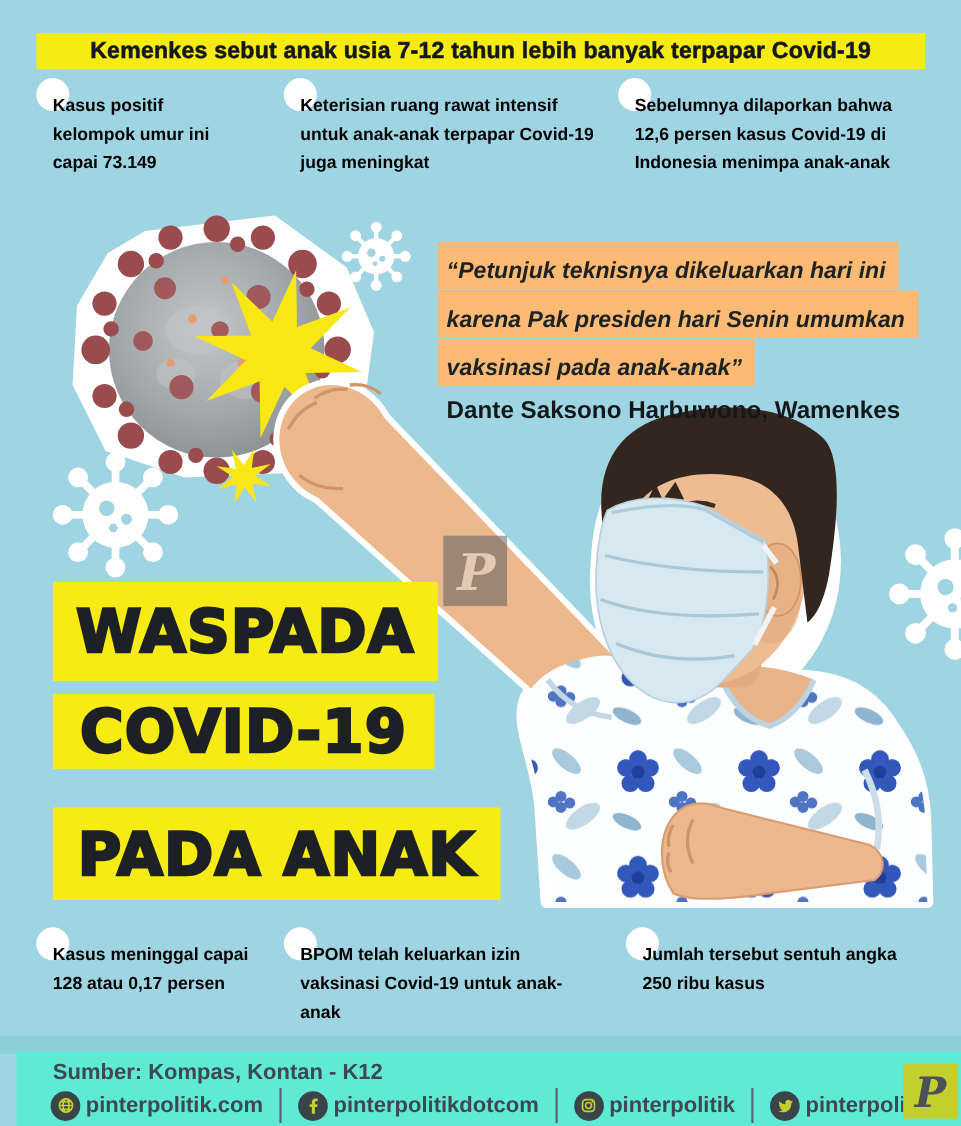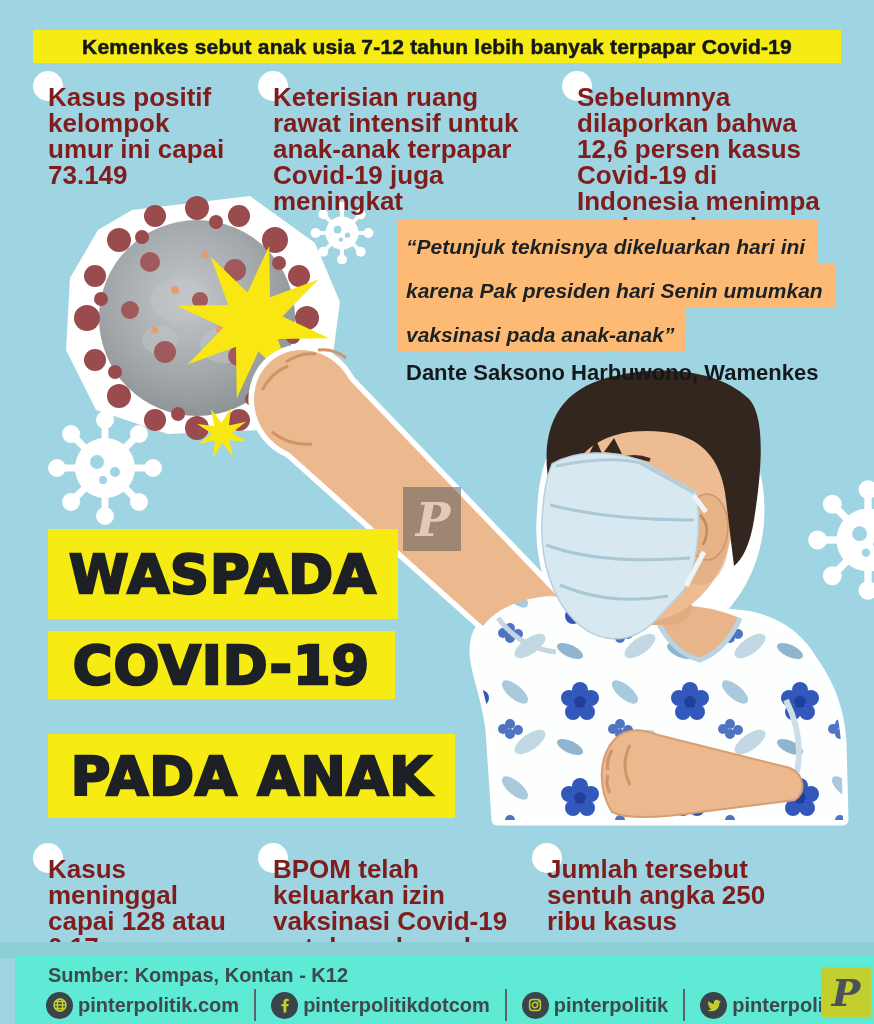--- a/index.html
+++ b/index.html
@@ -5,30 +5,30 @@
   html,body{margin:0;padding:0;background:#e8e8e8;}
   .poster{position:relative;width:874px;height:1024px;background:#9fd4e2;overflow:hidden;
           font-family:"Liberation Sans",sans-serif;}
   .illo{position:absolute;left:0;top:0;width:874px;height:1024px;z-index:1;}
 
   .banner{position:absolute;left:33px;top:30px;width:808px;height:33px;background:#f6ec13;
           display:flex;align-items:center;justify-content:center;z-index:2;}
   .banner span{font-size:21px;font-weight:bold;color:#15181a;letter-spacing:.2px;
                -webkit-text-stroke:.5px #15181a;}
 
-  .fact{position:absolute;font-size:26px;line-height:26px;font-weight:600;color:#7f1d1d;z-index:2;}
+  .fact{position:absolute;font-size:16px;line-height:26px;font-weight:600;color:#000000;z-index:2;}
   .fact .bullet{position:absolute;left:-15px;top:-13px;width:30px;height:30px;border-radius:50%;
                 background:#fff;z-index:0;}
   .fact .ftext{position:relative;z-index:1;}
   .f1{left:48px;top:84px;width:178px;}
   .f2{left:273px;top:84px;width:268px;}
   .f3{left:577px;top:84px;width:262px;}
   .f4{left:48px;top:856px;width:178px;}
   .f5{left:273px;top:856px;width:242px;}
-  .f6{left:547px;top:856px;width:250px;}
+  .f6{left:584px;top:856px;width:250px;}
 
   .quote{position:absolute;left:398px;top:220px;width:472px;z-index:2;}
   .qline{display:table;background:#fdba74;font-style:italic;font-weight:600;font-size:21px;
          color:#1c2124;padding:15px 12px 4px 8px;margin-bottom:1px;white-space:nowrap;}
   .attr{margin-top:9px;margin-left:8px;font-weight:bold;font-size:22px;color:#15181a;}
 
   .title-line{position:absolute;background:#f6ec13;display:flex;align-items:center;justify-content:center;
               font-family:"DejaVu Sans",sans-serif;font-weight:bold;font-size:54px;letter-spacing:1px;
               color:#1d2125;-webkit-text-stroke:2.5px #1d2125;z-index:2;}
   .t1{left:48px;top:529px;width:350px;height:90px;}

